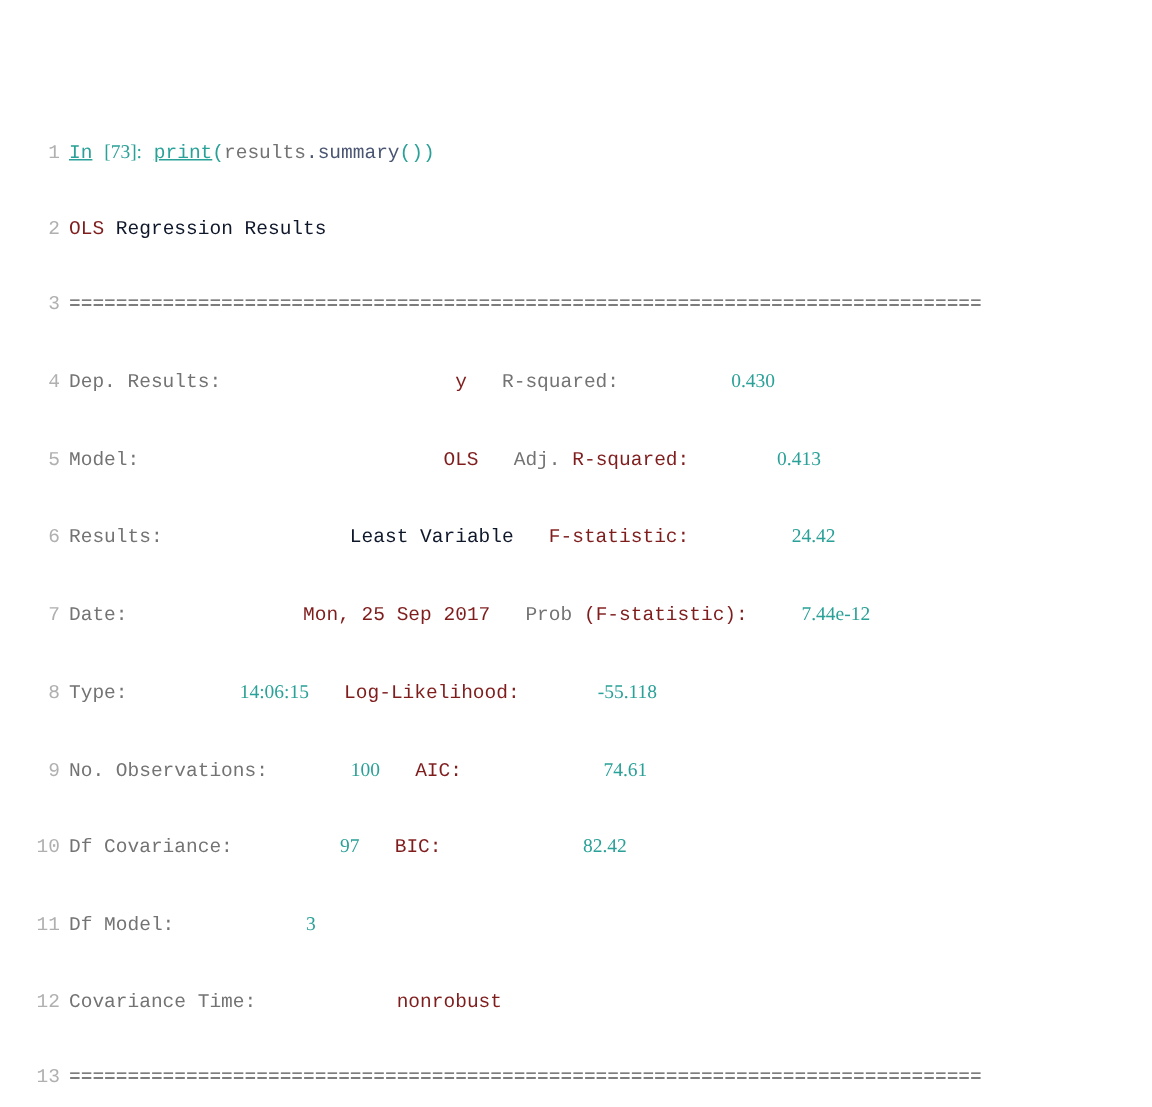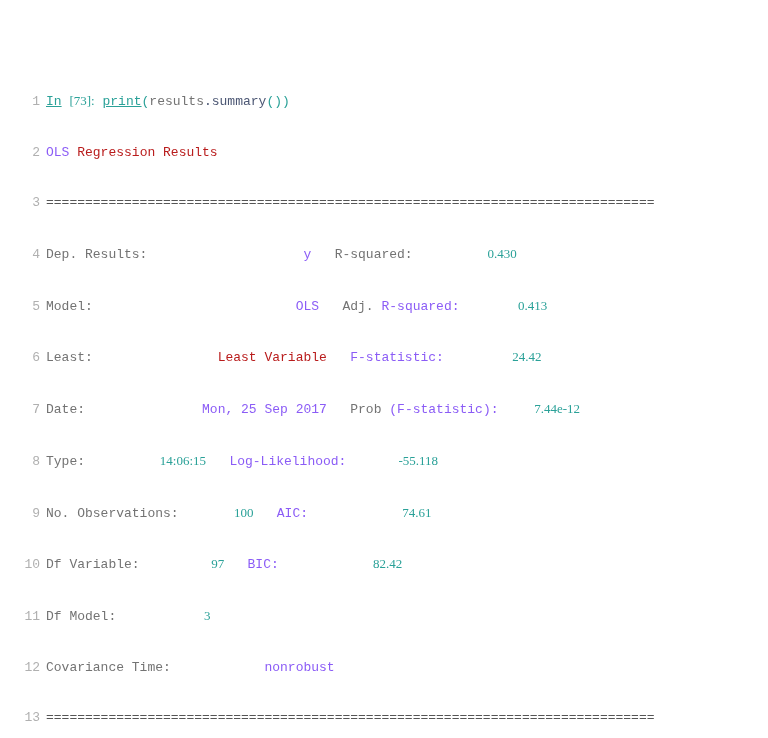--- a/index.html
+++ b/index.html
@@ -17,40 +17,40 @@
       width: 28px;
       text-align: right;
       margin-right: 6px;
       color: #b0b0b0;
       user-select: none;
     }
     .kw { color: #2aa198; text-decoration: underline; }       
     .num { color: #2aa198; font-family: Liberation Serif, serif; }      
     .rulethick { color: #555; }
     .name { color: #737373; }     
-    .name2 { color: #b91c1c; }    
+    .name2 { color: #0f172a; }    
     .fn { color: #4b5673; }       
     .paren { color: #2aa198; }
-    .txt { color: #8b5cf6; }
+    .txt { color: #7f1d1d; }
     .row { display:block; }
   </style>
 </head>
 <body>
 
 
 <span class="row"><span class="ln">1</span><span class="kw">In</span><span class="txt"> </span><span class="num">[73]:</span><span class="txt"> </span><span class="kw">print</span><span class="paren">(</span><span class="name">results</span><span class="fn">.</span><span class="fn">summary</span><span class="paren">(</span><span class="paren">)</span><span class="paren">)</span></span>
 <span class="row"><span class="ln">2</span><span class="txt">OLS</span><span class="txt"> </span><span class="name2">Regression Results</span></span>
 <span class="row"><span class="ln">3</span><span class="rulethick">==============================================================================</span></span>
 <span class="row"><span class="ln">4</span><span class="name">Dep. Results:</span><span class="txt">                    y</span><span class="txt">   </span><span class="name">R-squared:</span><span class="num">                       0.430</span></span>
 <span class="row"><span class="ln">5</span><span class="name">Model:</span><span class="txt">                          OLS</span><span class="txt">   </span><span class="name">Adj.</span><span class="txt"> R-squared:</span><span class="num">                  0.413</span></span>
-<span class="row"><span class="ln">6</span><span class="name">Least:</span><span class="name2">                Least Variable</span><span class="txt">   </span><span class="txt">F-statistic:</span><span class="num">                     24.42</span></span>
+<span class="row"><span class="ln">6</span><span class="name">Results:</span><span class="name2">                Least Variable</span><span class="txt">   </span><span class="txt">F-statistic:</span><span class="num">                     24.42</span></span>
 <span class="row"><span class="ln">7</span><span class="name">Date:</span><span class="txt">               Mon, 25 Sep 2017</span><span class="txt">   </span><span class="name">Prob</span><span class="txt"> (F-statistic):</span><span class="num">           7.44e-12</span></span>
 <span class="row"><span class="ln">8</span><span class="name">Type:</span><span class="num">                       14:06:15</span><span class="txt">   </span><span class="txt">Log-Likelihood:</span><span class="num">                -55.118</span></span>
 <span class="row"><span class="ln">9</span><span class="name">No. Observations:</span><span class="num">                 100</span><span class="txt">   </span><span class="txt">AIC:</span><span class="num">                             74.61</span></span>
-<span class="row"><span class="ln">10</span><span class="name">Df Variable:</span><span class="num">                      97</span><span class="txt">   </span><span class="txt">BIC:</span><span class="num">                             82.42</span></span>
+<span class="row"><span class="ln">10</span><span class="name">Df Covariance:</span><span class="num">                      97</span><span class="txt">   </span><span class="txt">BIC:</span><span class="num">                             82.42</span></span>
 <span class="row"><span class="ln">11</span><span class="name">Df Model:</span><span class="num">                           3</span></span>
 <span class="row"><span class="ln">12</span><span class="name">Covariance Time:</span><span class="txt">            nonrobust</span></span>
 <span class="row"><span class="ln">13</span><span class="rulethick">==============================================================================</span></span>
 
 
 
 
 
 
 

